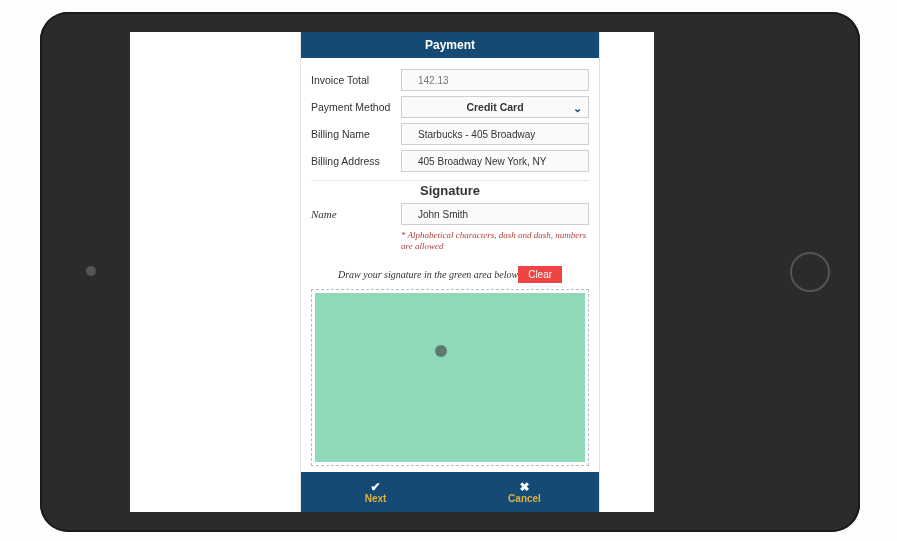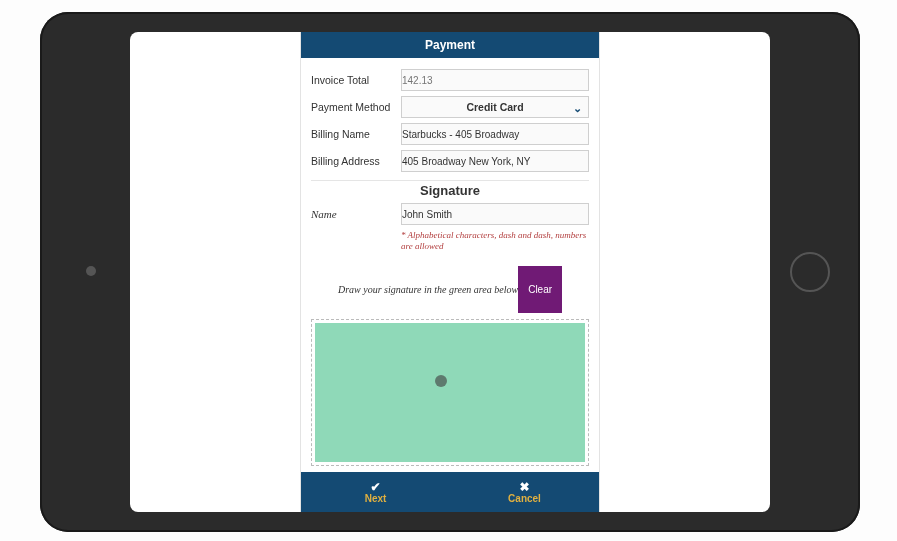--- a/index.html
+++ b/index.html
@@ -3,22 +3,22 @@
 <meta charset="utf-8">
 <style>
   * { box-sizing: border-box; margin: 0; padding: 0; }
   html, body { width: 897px; height: 541px; font-family: Arial, Helvetica, sans-serif; background: #f5f5f5; }
   .stage { position: relative; width: 897px; height: 541px; background: #fdfdfd; overflow: hidden; }
   .tablet {
     position: absolute; left: 40px; top: 12px; width: 820px; height: 520px;
     background: #2b2b2b; border-radius: 28px; box-shadow: inset 0 0 0 2px #1a1a1a;
   }
   .screen {
-    position: absolute; left: 90px; top: 20px; width: 640px; height: 480px;
-    background: #ffffff; border-radius: 8px;
+    position: absolute; left: 90px; top: 20px; width: 524px; height: 480px;
+    background: #ffffff; border-radius: 0;
   }
   .home-btn {
     position: absolute; right: 30px; top: 240px; width: 40px; height: 40px;
     border: 2px solid #555; border-radius: 50%; background: #2b2b2b;
   }
   .camera {
     position: absolute; left: 46px; top: 254px; width: 10px; height: 10px;
     background: #555; border-radius: 50%;
   }
   
@@ -30,21 +30,21 @@
   }
   .panel-header {
     background: #144a73; color: #fff; height: 26px; text-align: center;
     line-height: 26px; font-weight: bold; font-size: 12px;
   }
   .form-area { padding: 6px 10px 0 10px; flex: 0 0 auto; }
   .row { display: flex; align-items: center; margin: 5px 0; }
   .lbl { width: 90px; font-size: 10.5px; color: #333; }
   .field {
     flex: 1; height: 22px; border: 1px solid #cfcfcf; background: #fafafa;
-    padding: 0 0; font-size: 10px; color: #333;
+    padding: 0 16px; font-size: 10px; color: #333;
   }
   .field.placeholder { color: #bbb; }
   .select-wrap { position: relative; flex: 1; }
   .select {
     width: 100%; height: 22px; border: 1px solid #cfcfcf; background: #fafafa;
     text-align: center; line-height: 20px; font-size: 10.5px; font-weight: bold; color: #333;
     cursor: pointer;
   }
   .select-caret {
     position: absolute; right: 6px; top: 6px; width: 10px; height: 10px;
@@ -53,22 +53,22 @@
   .divider { border-top: 1px solid #e5e5e5; margin: 8px 0 2px 0; }
   .sig-title { text-align: center; font-weight: bold; font-size: 13px; margin: 2px 0 4px 0; }
   .italic-lbl { width: 90px; font-size: 11px; font-style: italic; font-family: Georgia, 'Times New Roman', serif; }
   .hint {
     margin-left: 90px; color: #b34040; font-size: 9px; font-style: italic;
     font-family: Georgia, 'Times New Roman', serif; line-height: 1.2; margin-top: 3px;
   }
   .sig-row { display: flex; justify-content: center; align-items: center; margin-top: 14px; }
   .sig-instr { font-size: 10px; font-style: italic; font-family: Georgia, 'Times New Roman', serif; }
   .btn-clear {
-    background: #701a75; color: #fff; border: none; font-size: 10px;
-    padding: 18px 10px; cursor: pointer;
+    background: #ef4444; color: #fff; border: none; font-size: 10px;
+    padding: 3px 10px; cursor: pointer;
   }
   .sig-area-wrap {
     margin: 6px 10px 0 10px; border: 1px dashed #bbb; padding: 3px;
     flex: 1 1 auto; display: flex;
   }
   .sig-area {
     background: #8fd9b8; width: 100%; height: 100%; position: relative; cursor: crosshair;
   }
   .dot {
     position: absolute; left: 120px; top: 52px; width: 12px; height: 12px;

